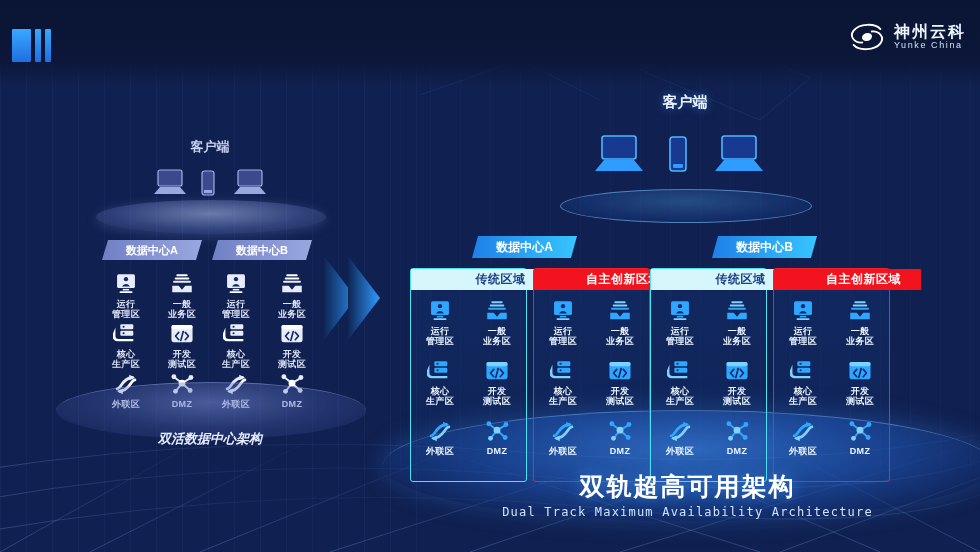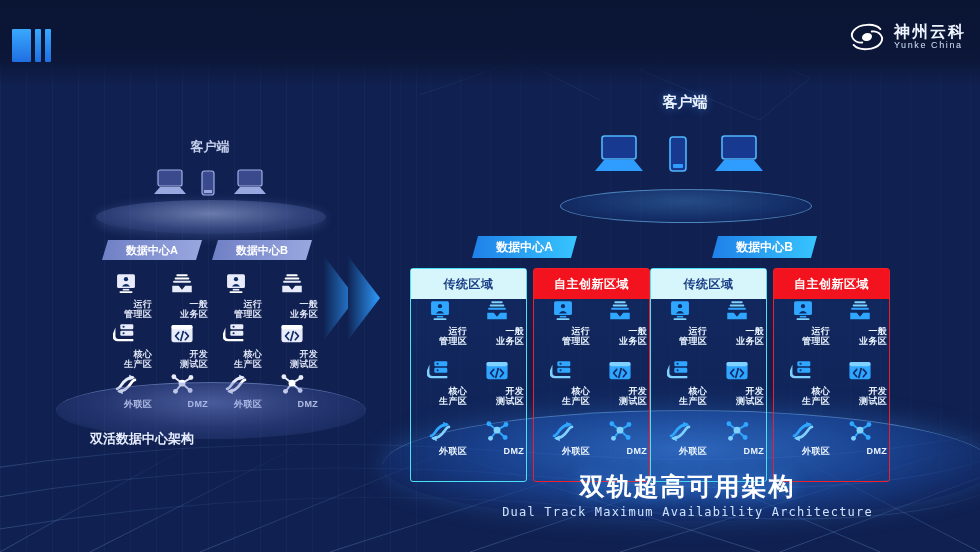--- a/index.html
+++ b/index.html
@@ -39,41 +39,41 @@
   #leftPanel{position:absolute;left:60px;top:120px;width:300px;height:340px;}
   #leftPanel .clientlbl{left:80px;top:18px;width:140px;font-size:13px;color:#c8d2ef;}
   #leftPanel .platform{left:36px;top:80px;width:230px;height:34px;
      background:radial-gradient(ellipse at 50% 40%, rgba(180,196,245,.55) 0%, rgba(120,140,215,.33) 55%, rgba(90,110,190,.08) 100%);
      box-shadow:0 2px 12px rgba(150,170,240,.22);}
   .dclabel{position:absolute;height:20px;display:flex;align-items:center;justify-content:center;
      font-size:11px;font-weight:bold;color:#ffffff;
      clip-path:polygon(6px 0,100% 0,calc(100% - 6px) 100%,0 100%);}
   .dclabel.dim{background:linear-gradient(95deg,#6f7fc4,#9aa8e0);}
   .dclabel.bright{background:linear-gradient(95deg,#1f7fe8,#37c6ff);box-shadow:0 0 10px rgba(50,160,255,.6);}
-  .zone{position:absolute;width:52px;text-align:right;}
+  .zone{position:absolute;width:52px;text-align:center;}
   .zone .zlabel{font-size:9px;font-weight:bold;line-height:1.15;margin-top:3px;letter-spacing:.3px;}
   .zone.dim .zlabel{color:#dfe4f6;}
   .zone.lit .zlabel{color:#eaf4ff;}
   .zicon{width:26px;height:24px;margin:0 auto;display:block;}
-  .caption-sm{position:absolute;font-size:13px;font-weight:bold;color:#e6ecff;}
+  .caption-sm{position:absolute;font-size:13px;font-weight:bold;color:#e6ecff;text-align:center;font-style:italic;}
   
   .arrow{position:absolute;left:322px;top:252px;width:66px;height:92px;}
   
   #rightPanel{position:absolute;left:395px;top:85px;width:585px;height:400px;}
   #rightPanel .clientlbl{left:175px;top:8px;width:230px;font-size:15px;color:#eaf2ff;text-shadow:0 0 10px rgba(70,160,255,.5);}
   .bigPlatform{position:absolute;left:-12px;top:325px;width:610px;height:110px;border-radius:50%;
      background:radial-gradient(ellipse at 50% 35%, rgba(60,135,235,.75) 0%, rgba(35,95,195,.55) 45%, rgba(20,60,150,.15) 78%, rgba(0,0,0,0) 100%);
      border-top:1px solid rgba(140,205,255,.45);box-shadow:0 -2px 26px rgba(60,150,255,.3);}
   .clientPlatform{position:absolute;left:165px;top:104px;width:250px;height:32px;border-radius:50%;
      background:radial-gradient(ellipse at 50% 35%, rgba(90,180,255,.30) 0%, rgba(40,110,215,.18) 60%, rgba(0,0,0,0) 100%);
      border:1px solid rgba(120,200,255,.55);}
   .dcgroup{position:absolute;top:155px;width:255px;height:240px;}
   .zonecol{position:absolute;top:28px;width:115px;height:212px;border-radius:3px;}
-  .zonecol .colhead{position:absolute;left:0;top:0;width:115px;height:30px;display:flex;align-items:center;
-     justify-content:center;font-size:12px;font-weight:bold;letter-spacing:.5px;}
+  .zonecol .colhead{position:absolute;left:0;top:0;width:115px;height:21px;display:flex;align-items:center;
+     justify-content:center;font-size:12px;font-weight:bold;letter-spacing:.5px;padding-left:32px;}
   .zonecol.trad{border:1.5px solid #4be3f2;background:linear-gradient(180deg,rgba(20,70,150,.22),rgba(20,60,140,.10));}
   .zonecol.trad .colhead{background:#d6f6fb;color:#1b3f86;}
   .zonecol.inno{border:1.5px solid #f01f2a;background:linear-gradient(180deg,rgba(20,70,150,.22),rgba(20,60,140,.10));}
   .zonecol.inno .colhead{background:#f2131e;color:#ffffff;}
   .zgrid{position:absolute;left:0;top:26px;width:115px;height:185px;}
   .zgrid .zone{width:54px;}
   
   .bigcap{position:absolute;left:390px;top:470px;width:595px;text-align:center;}
   .bigcap .cn{font-size:25px;font-weight:bold;color:#ffffff;letter-spacing:2px;text-shadow:0 0 16px rgba(70,160,255,.6);}
   .bigcap .en{font-family:"DejaVu Sans Mono","Liberation Mono",monospace;font-size:12px;color:#cfe3ff;letter-spacing:1.2px;margin-top:2px;}

